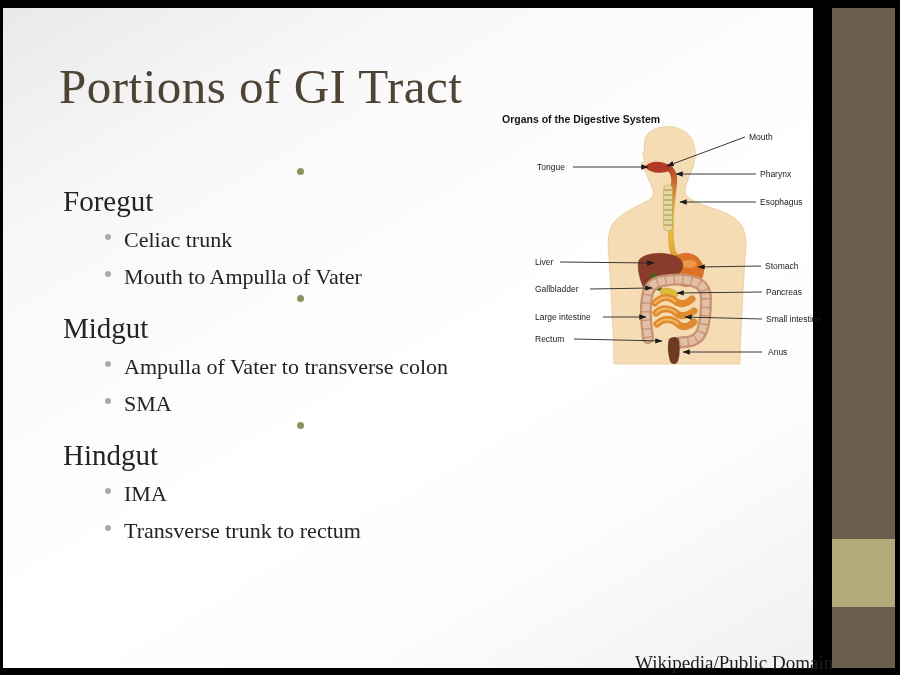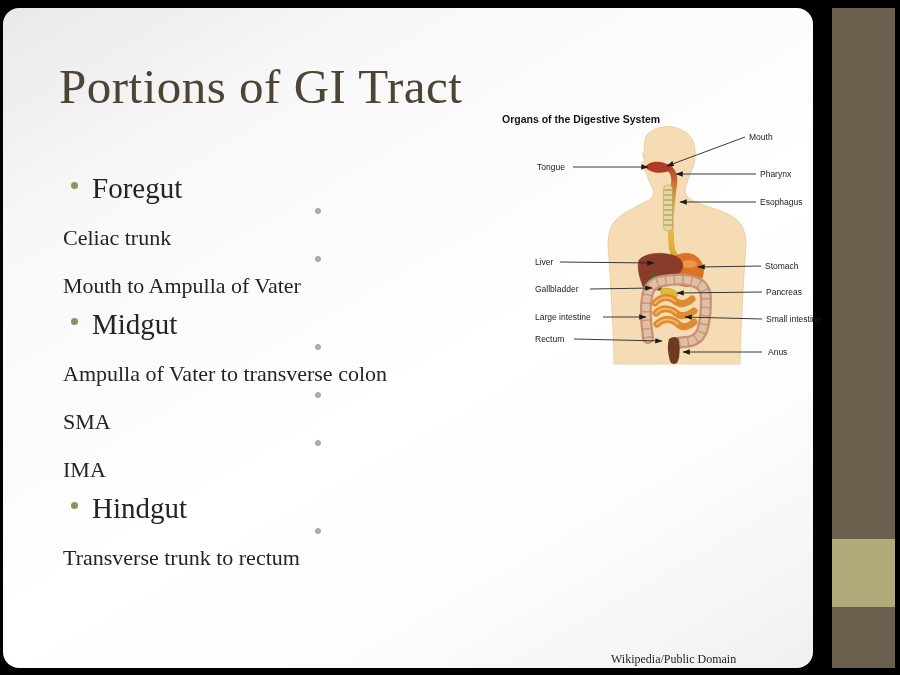--- a/index.html
+++ b/index.html
@@ -4,48 +4,47 @@
 <style>
   html,body { margin:0; padding:0; }
   body {
     width:900px; height:675px; position:relative;
     background:#000; overflow:hidden;
     font-family:"Liberation Serif", serif;
   }
   .slide {
     position:absolute; left:3px; top:8px; width:810px; height:660px;
     background:linear-gradient(150deg,#e9e9e9 0%, #f8f8f8 22%, #ffffff 55%, #fdfdfd 75%, #f0f0f0 100%);
-    border-radius:16px;
   }
   .sidebar {
     position:absolute; left:832px; top:8px; width:63px; height:660px;
     background:#6a5f4d;
   }
   .accent-band {
     position:absolute; left:0; top:531px; width:100%; height:68px;
     background:#b3aa7c;
   }
   .slide-title {
     position:absolute; left:56px; top:50px; margin:0;
     font-size:49px; font-weight:400; color:#4d4435; letter-spacing:0.5px;
     white-space:nowrap;
   }
   .bullets {
     position:absolute; left:60px; top:160px; width:480px;
     color:#242424;
   }
   .row { display:flex; align-items:baseline; white-space:nowrap; }
-  .l1 { font-size:29px; line-height:40px; }
-  .l2 { font-size:22px; line-height:37px;flex-direction:column; }
+  .l1 { font-size:29px; line-height:40px;flex-direction:column; }
+  .l2 { font-size:22px; line-height:37px; }
   .dot { display:inline-block; border-radius:50%; flex:0 0 auto; align-self:center; }
   .l1 .dot { width:7px; height:7px; background:#8f915f; margin:0 14px 6px 8px; }
   .l2 .dot { width:6px; height:6px; background:#a6aeab; margin:0 13px 5px 42px; }
   .credit {
-    position:absolute; left:608px; top:644px; width:180px;
-    font-size:12px; color:#1d1d1d; white-space:nowrap;
+    position:absolute; left:632px; top:644px; width:180px;
+    font-size:19px; color:#1d1d1d; white-space:nowrap;
   }
   .diagram { position:absolute; left:496px; top:102px; width:336px; height:258px; }
   .diagram svg { display:block; }
   .dg-title { font-family:"Liberation Sans", sans-serif; font-size:10.5px; font-weight:bold; fill:#141414; }
   .dg-label { font-family:"Liberation Sans", sans-serif; font-size:8.5px; fill:#1b1b1b; }
   .dg-line { stroke:#222; stroke-width:0.9; fill:none; }
 </style>
 </head>
 <body>
 
@@ -71,27 +70,27 @@
         <span>Midgut</span>
       </div>
     <div class="row l2">
         <span class="dot"></span>
         <span>Ampulla of Vater to transverse colon</span>
       </div>
     <div class="row l2">
         <span class="dot"></span>
         <span>SMA</span>
       </div>
+    <div class="row l1">
+        <span class="dot"></span>
+        <span>Hindgut</span>
+      </div>
     <div class="row l2">
         <span class="dot"></span>
         <span>IMA</span>
-      </div>
-    <div class="row l1">
-        <span class="dot"></span>
-        <span>Hindgut</span>
       </div>
     <div class="row l2">
         <span class="dot"></span>
         <span>Transverse trunk to rectum</span>
       </div>
   </div>
 
   <div class="diagram">
     <svg width="336" height="258" viewBox="0 0 336 258" xmlns="http://www.w3.org/2000/svg">
       <defs>

